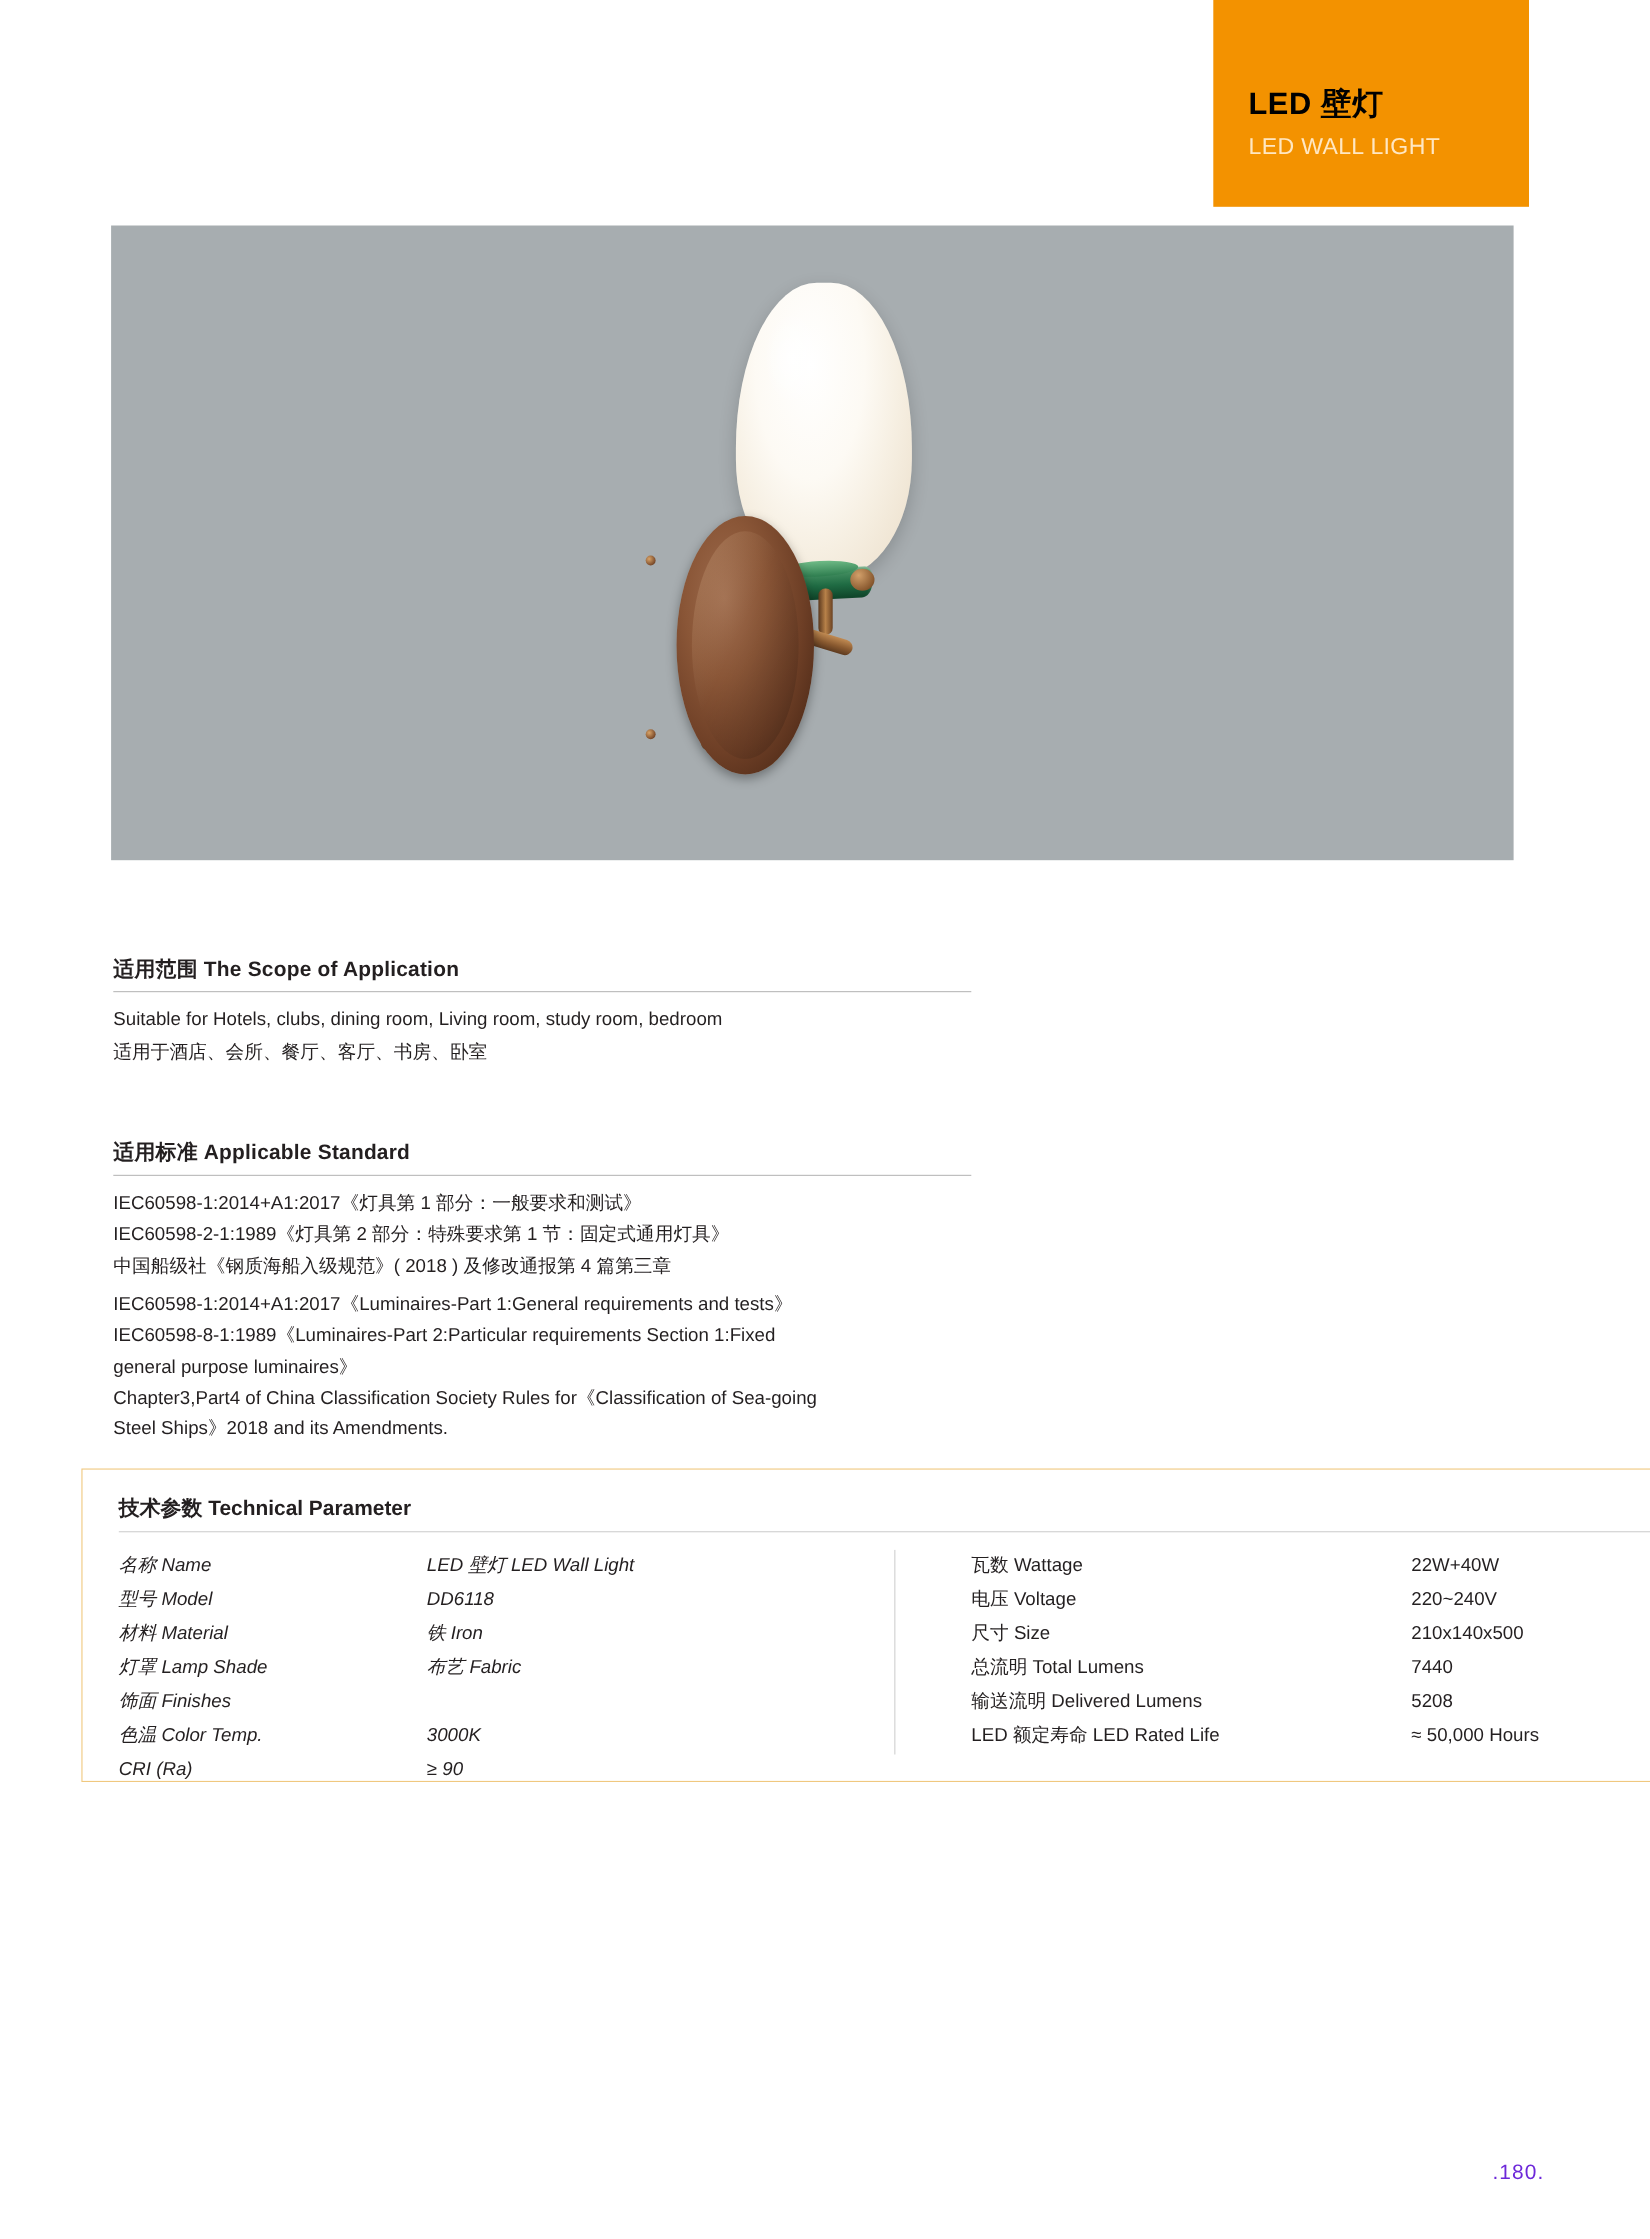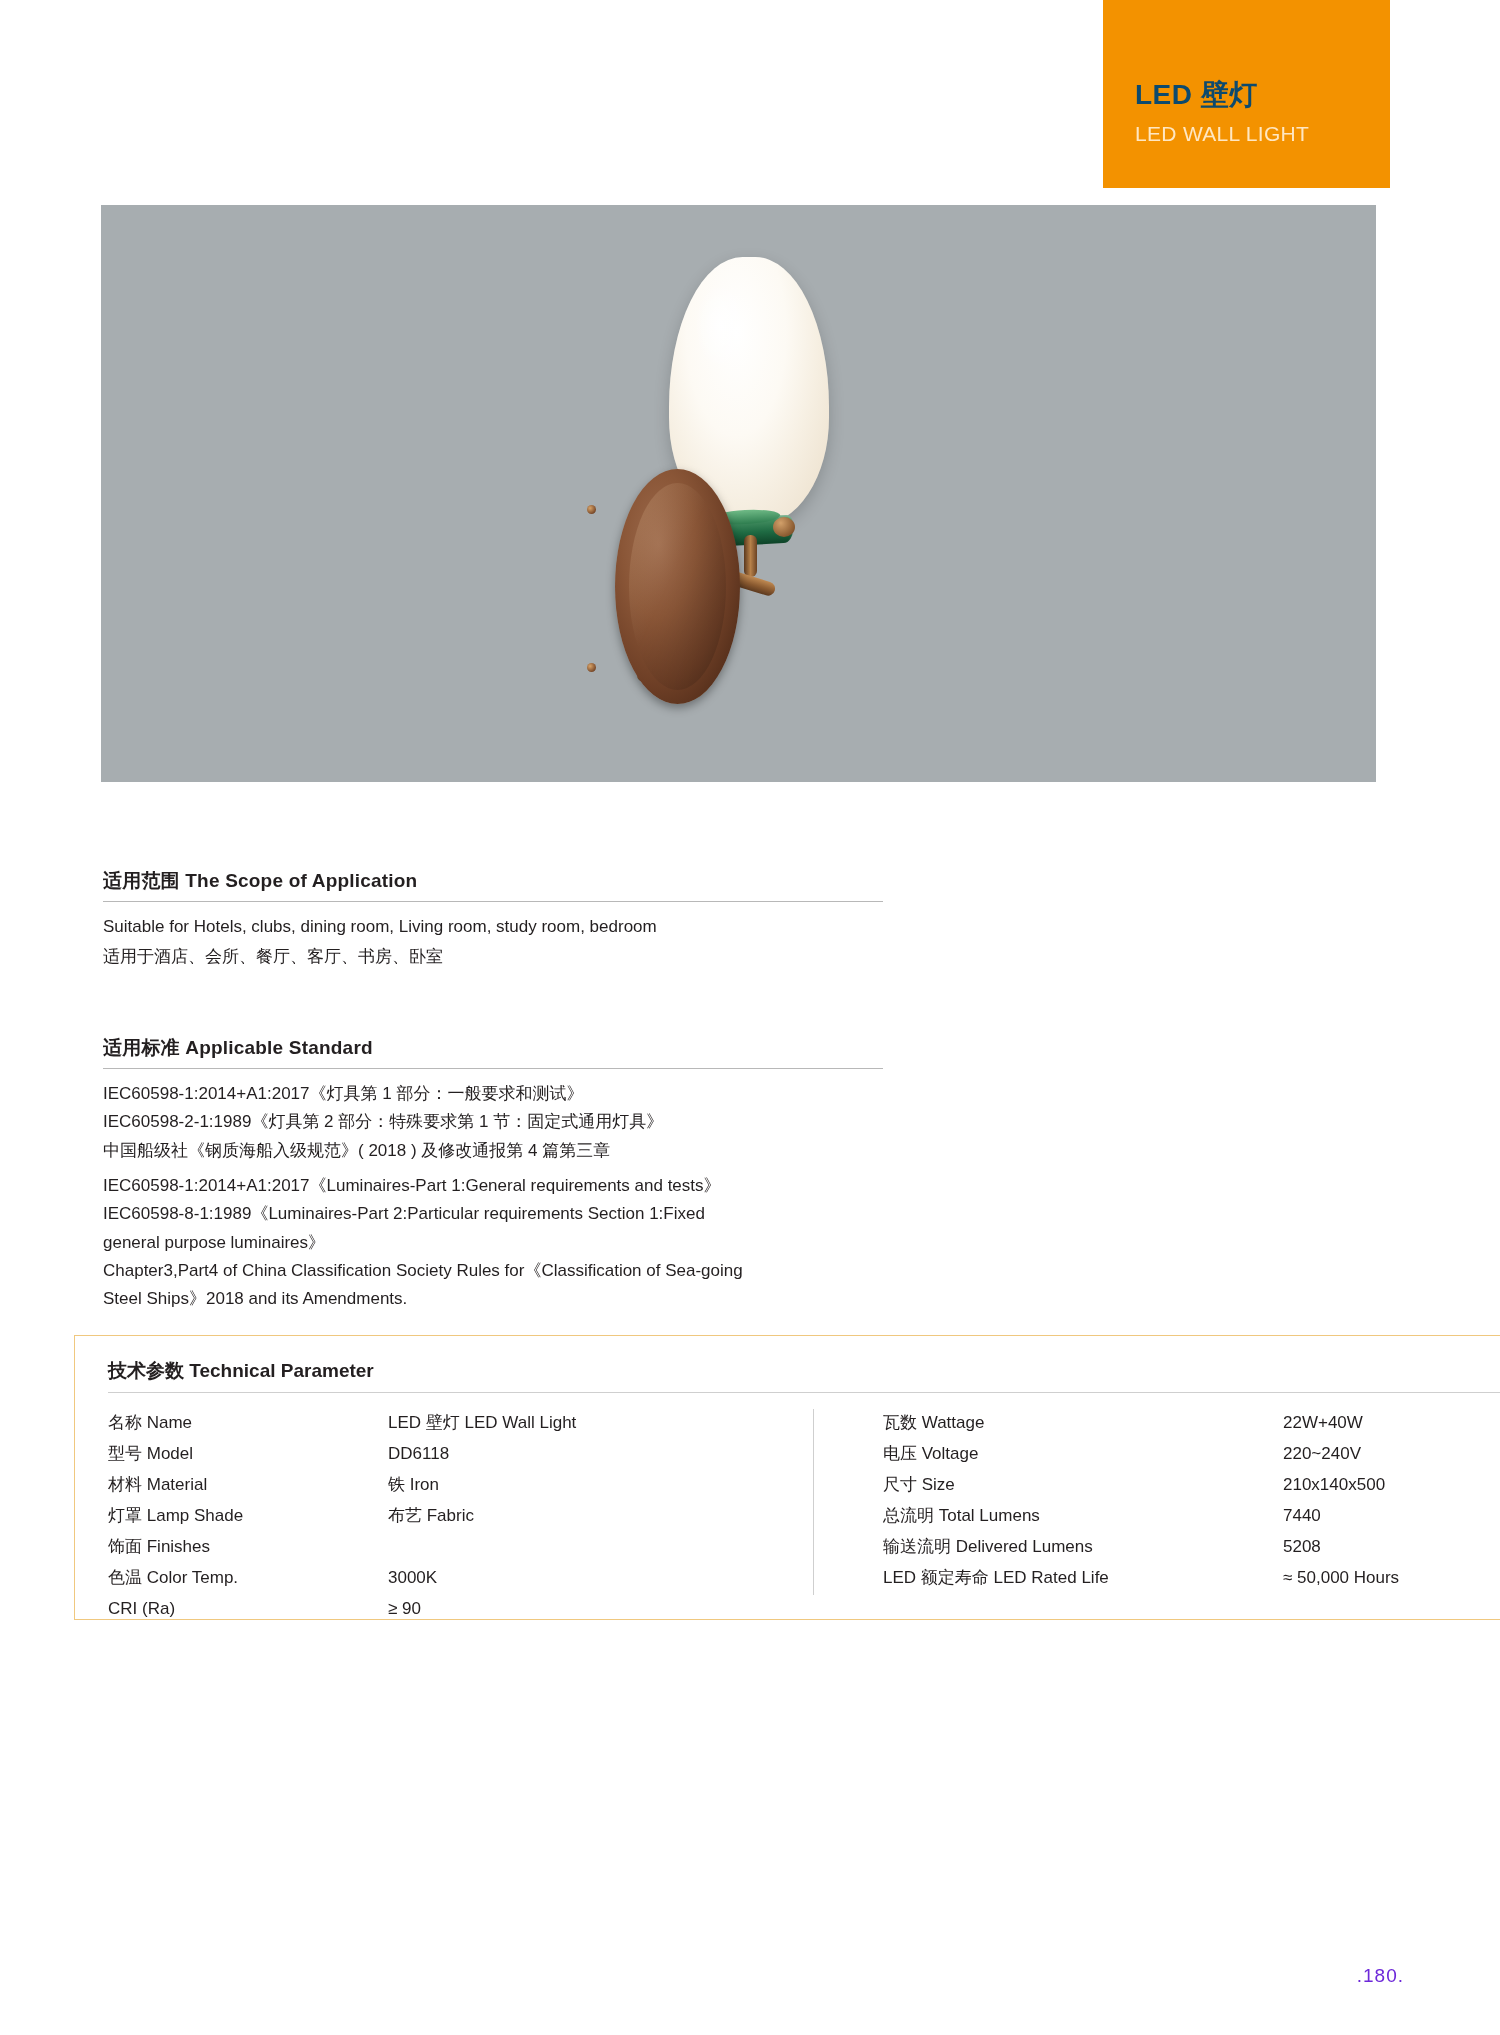--- a/index.html
+++ b/index.html
@@ -21,21 +21,21 @@
     position: absolute;
     top: 0;
     left: 1103px;
     width: 287px;
     height: 188px;
     background: #f39200;
     box-sizing: border-box;
     padding: 78px 0 0 32px;
   }
   .header-badge .title-cn {
-    color: #0c4a6e;
+    color: #000000;
     font-size: 28px;
     font-weight: bold;
     letter-spacing: 0.5px;
     line-height: 1.2;
     margin: 0 0 9px 0;
   }
   .header-badge .title-en {
     color: #ffe7c2;
     font-size: 21px;
     letter-spacing: 0.3px;
@@ -246,21 +246,21 @@
     margin-bottom: 14px;
   }
   .tech-cols {
     display: flex;
     position: relative;
   }
   .tech-col {
     width: 50%;
     box-sizing: border-box;
   }
-  .tech-col.left { padding-right: 40px; }
+  .tech-col.left { padding-right: 40px; font-style: italic; }
   .tech-col.right { padding-left: 70px; }
   .tech-divider {
     position: absolute;
     left: 50%;
     top: 2px;
     width: 1px;
     height: 186px;
     background: #cfcfcf;
   }
   .tech-row {

